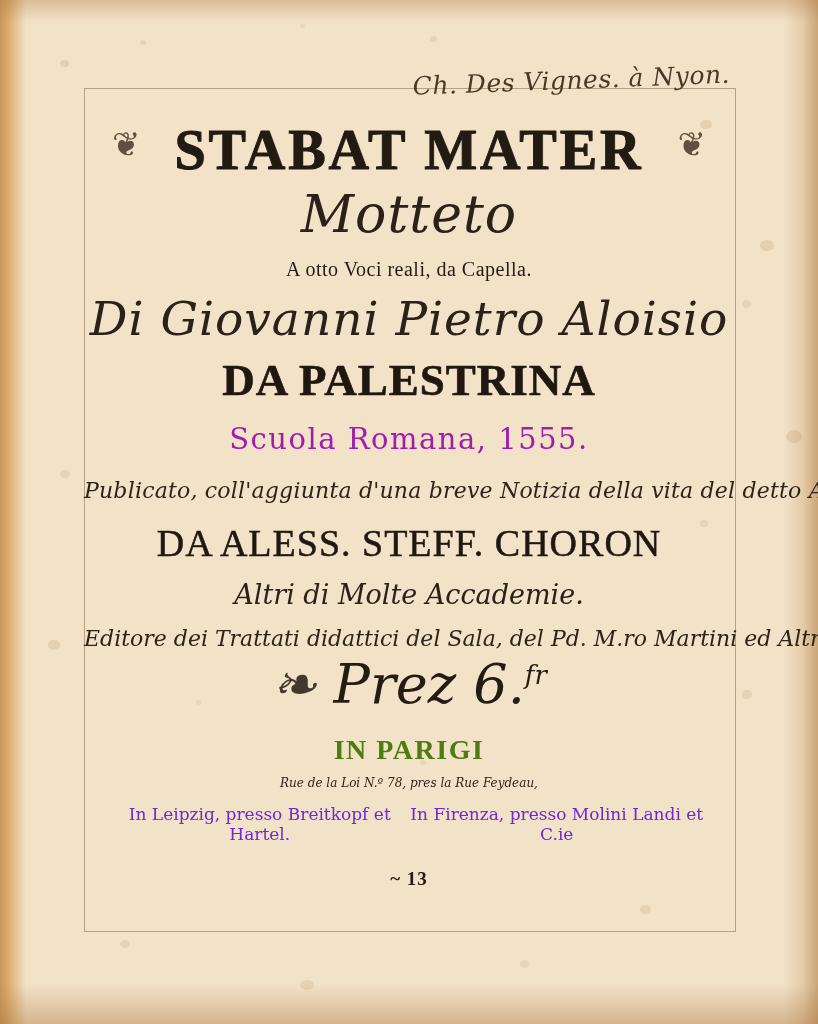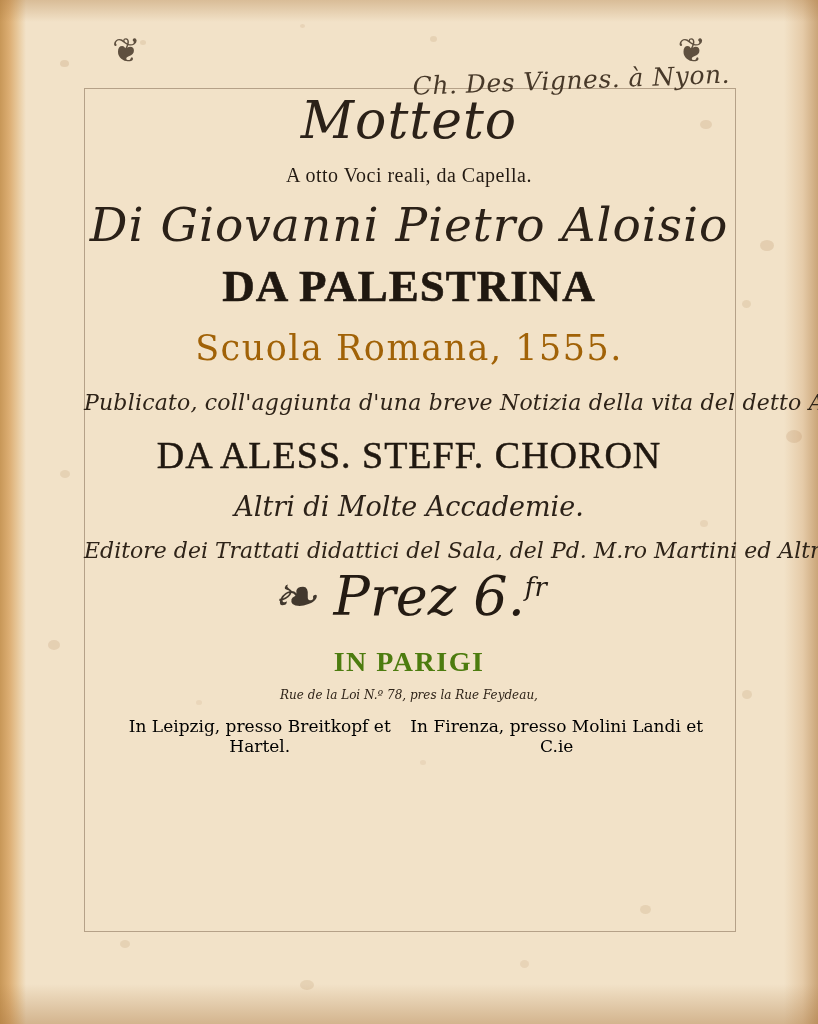--- a/index.html
+++ b/index.html
@@ -135,23 +135,23 @@
     margin-top: 8px;
     font-weight: bold;
     font-size: 45px;
     letter-spacing: 1px;
     color: #201810;
     -webkit-text-stroke: .6px #201810;
   }
   .line-scuola {
     margin-top: 16px;
     font-family: "DejaVu Serif", serif;
-    font-size: 35px;
+    font-size: 29px;
     letter-spacing: 1.5px;
-    color: #a16207;
+    color: #a21caf;
   }
   .line-publicato {
     margin-top: 22px;
     font-family: "DejaVu Serif", serif;
     font-style: italic;
     font-size: 22px;
     letter-spacing: .2px;
     color: #2e2318;
     white-space: nowrap;
   }
@@ -208,21 +208,21 @@
     font-style: italic;
     font-size: 12px;
     color: #2e2318;
   }
   .line-agents {
     margin-top: 14px;
     display: flex;
     justify-content: space-between;
     padding: 0 28px;
     font-size: 17px;
-    color: #000000;
+    color: #6d28d9;
   }
   .line-agents span { font-family: "DejaVu Serif", serif; }
   .plate-number {
     margin-top: 24px;
     font-weight: bold;
     font-size: 19px;
     letter-spacing: 1px;
     color: #241b13;
   }
   .ornament {
@@ -258,20 +258,23 @@
   <div class="speck" style="left:742px;top:690px;width:10px;height:9px;opacity:.4"></div>
   <div class="speck" style="left:196px;top:700px;width:6px;height:5px;opacity:.3"></div>
   <div class="speck" style="left:420px;top:760px;width:6px;height:5px;opacity:.28"></div>
 
   <div class="frame"></div>
 
   <div class="content">
 
     <div class="handwriting">Ch. Des Vignes. à Nyon.</div>
 
+    <div class="title-main">
+      <span class="outline">STABAT MATER</span>
+    </div>
 
     <div class="flourish-row">
       <span class="swirl" style="left:28px; top:-58px;">❦</span>
       <span class="swirl" style="right:28px; top:-58px;">❦</span>
     </div>
 
     <div class="subtitle-script">Motteto</div>
 
     <div class="line-voci">A otto Voci reali, da Capella.</div>
 
@@ -298,15 +301,16 @@
     <div class="line-parigi">IN PARIGI</div>
 
 
     <div class="line-rue">Rue de la Loi N.º 78, pres la Rue Feydeau,</div>
 
     <div class="line-agents">
       <span class="agent-left">In Leipzig, presso Breitkopf et Hartel.</span>
       <span class="agent-right">In Firenza, presso Molini Landi et C.ie</span>
     </div>
 
+    <div class="plate-number">~ 13</div>
 
   </div>
 </div>
 
 </body></html>

